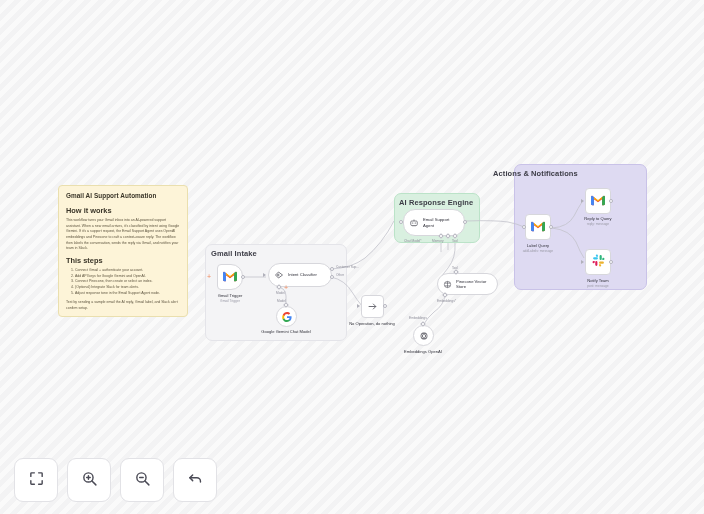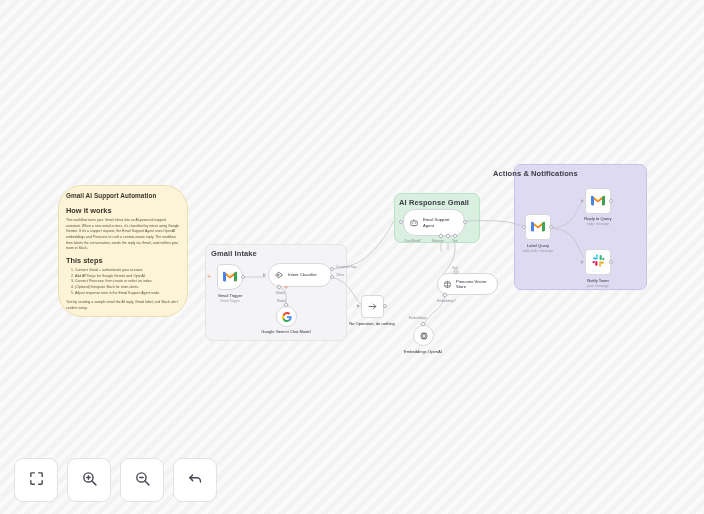--- a/index.html
+++ b/index.html
@@ -173,21 +173,21 @@
 </style>
 </head>
 <body>
 
 <div id="canvas">
 
   <div class="group-box" style="left:205px; top:244px; width:142px; height:97px; background:#f4f4f6; border:1px solid #e4e4e9;"></div>
   <div class="group-title" style="left:211px; top:249px;">Gmail Intake</div>
 
   <div class="group-box" style="left:394px; top:193px; width:86px; height:50px; background:#d9f0e0; border:1px solid #bbe3c8;"></div>
-  <div class="group-title" style="left:399px; top:198px;">AI Response Gmail</div>
+  <div class="group-title" style="left:399px; top:198px;">AI Response Engine</div>
 
   <div class="group-box" style="left:514px; top:164px; width:133px; height:126px; background:#dedaf2; border:1px solid #c9c2e8;"></div>
   <div class="group-title" style="left:493px; top:169px;">Actions &amp; Notifications</div>
 
   <svg class="wires">
     <g fill="none" stroke="#c3c3cc" stroke-width="0.8">
 
       <path d="M243,277 L266,277"></path>
 
       <path d="M286,306 L286,296 Q286,291 283,289 L279,287"></path>
@@ -205,21 +205,21 @@
       <path d="M445,295 Q444,305 434,312 Q427,318 424,324"></path>
 
       <path d="M466,221 Q494,220 508,222 Q518,224 524,227"></path>
 
       <path d="M552,228 Q568,227 574,216 Q578,208 582,202"></path>
 
       <path d="M552,228 Q570,230 576,242 Q580,252 584,258"></path>
     </g>
   </svg>
 
-  <div class="note" style="left:58px; top:185px; width:130px; height:132px;border-radius:24px;">
+  <div class="note" style="left:58px; top:185px; width:130px; height:132px;">
     <h2>Gmail AI Support Automation</h2>
     <h3>How it works</h3>
     <p>This workflow turns your Gmail inbox into an AI-powered support assistant. When a new email arrives, it's classified by intent using Google Gemini. If it's a support request, the Email Support Agent uses OpenAI embeddings and Pinecone to craft a context-aware reply. The workflow then labels the conversation, sends the reply via Gmail, and notifies your team in Slack.</p>
     <h3>This steps</h3>
     <ol>
       <li>Connect Gmail + authenticate your account.</li>
       <li>Add API keys for Google Gemini and OpenAI.</li>
       <li>Connect Pinecone, then create or select an index.</li>
       <li>(Optional) Integrate Slack for team alerts.</li>
       <li>Adjust response tone in the Email Support Agent node.</li>

